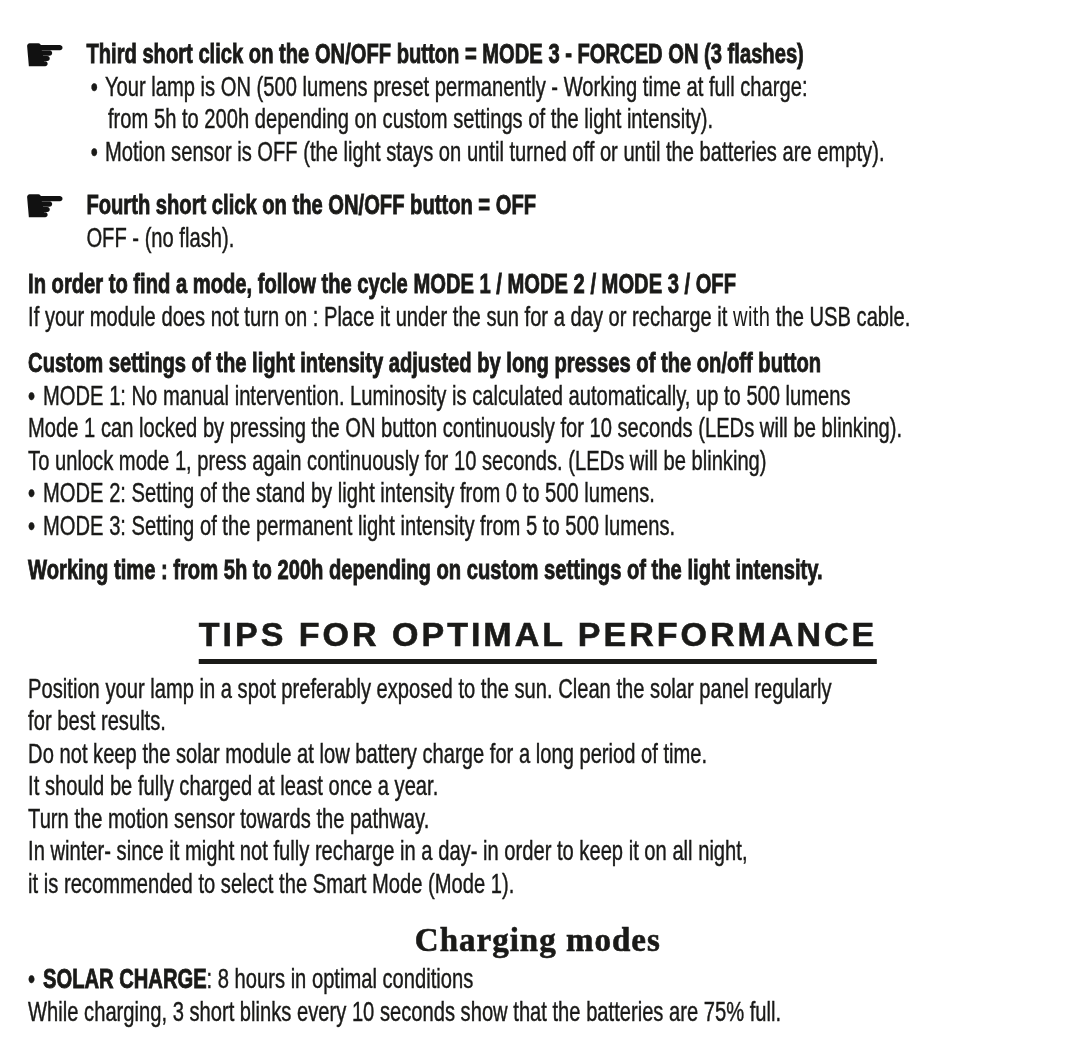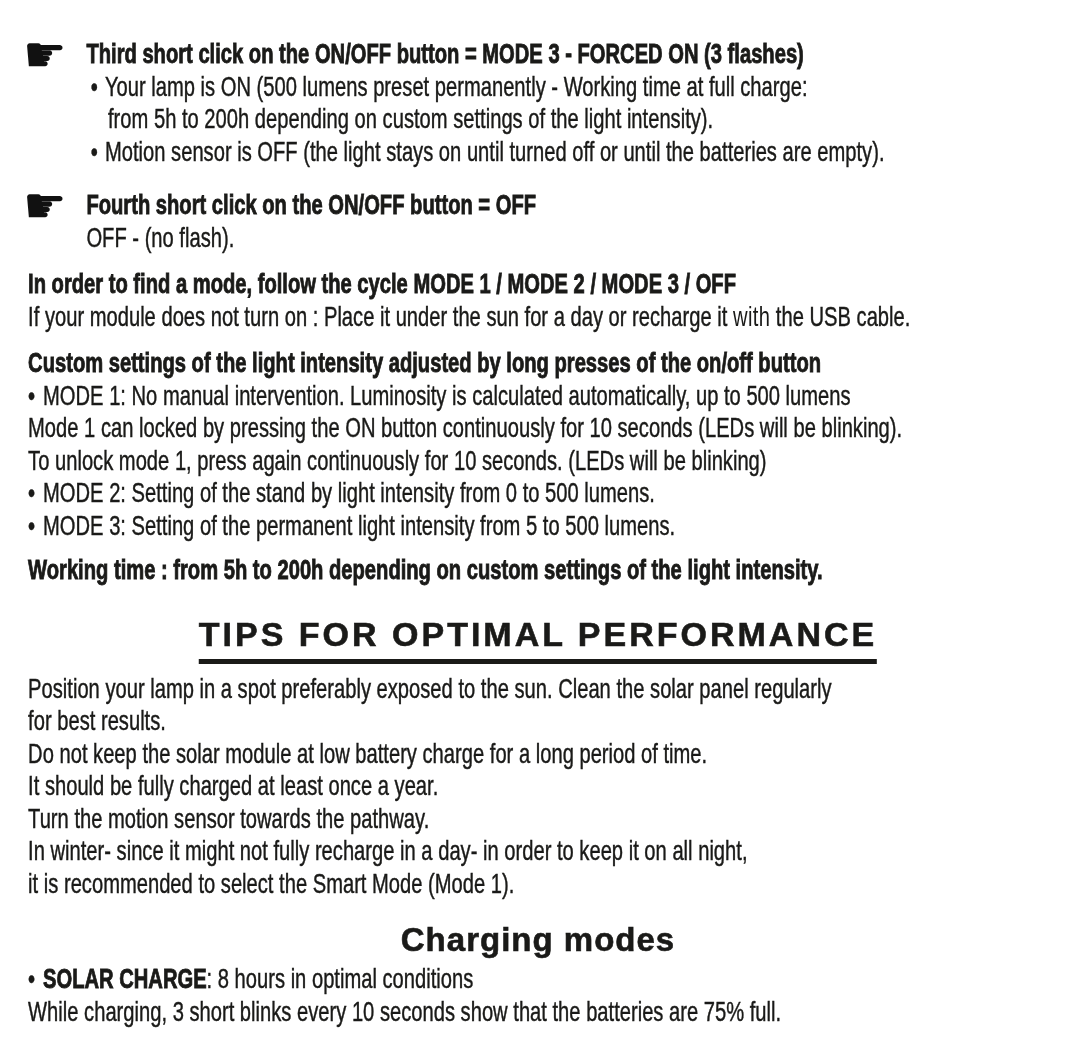--- a/index.html
+++ b/index.html
@@ -60,20 +60,21 @@
     border-bottom: 5px solid #1a1a18;
     padding-bottom: 4px;
     -webkit-text-stroke: 0.6px;
   }
   .tips-para { margin-top: 9px; }
   .charge-head { margin-top: 19px; font-size: 33px; line-height: 42px; font-weight: 700; }
   .charge-head .inner {
     display: inline-block;
     transform: scaleX(1.389);
     letter-spacing: 1px;
+    font-family: Liberation Serif, serif;
     -webkit-text-stroke: 0.6px;
   }
 </style>
 </head>
 <body>
 
 <div class="scale">
 
   <section class="hand-sec sec1">
     <span class="hand">☛</span>

